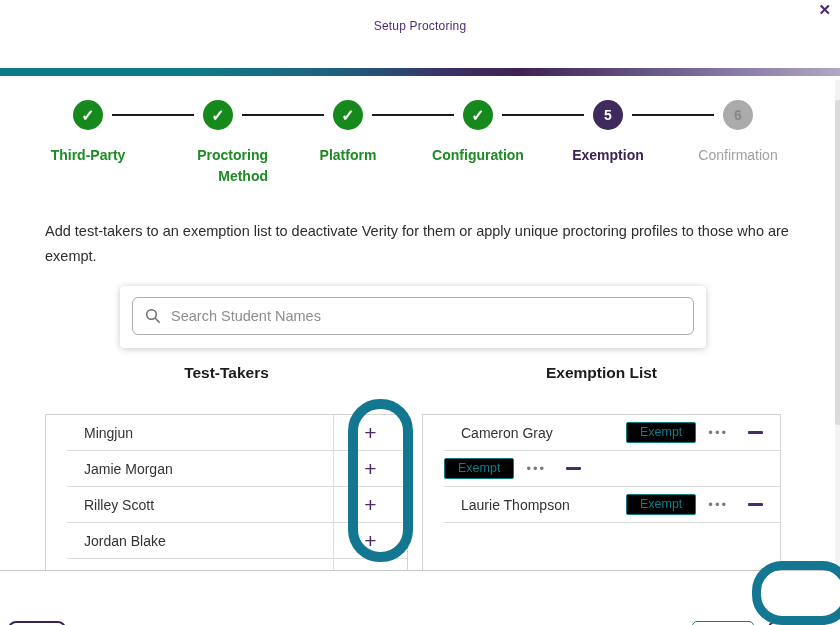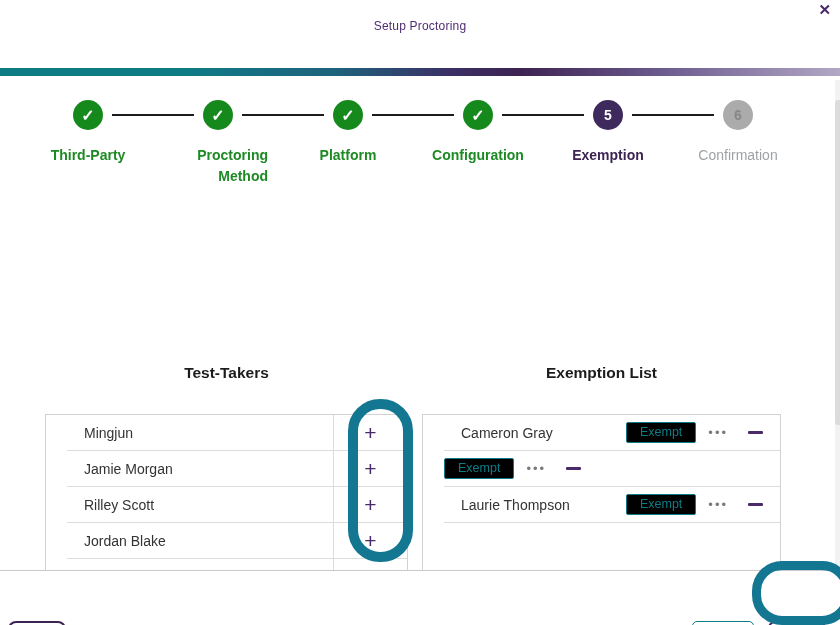--- a/index.html
+++ b/index.html
@@ -108,21 +108,31 @@
         <div class="step-circle">6</div>
         <div class="step-label">Confirmation</div>
       </div>
       <div class="connector" style="left: 89px;"></div>
       <div class="connector" style="left: 219px;"></div>
       <div class="connector" style="left: 349px;"></div>
       <div class="connector" style="left: 479px;"></div>
       <div class="connector" style="left: 609px;"></div>
     </div>
 
-
+  <div class="desc">Add test-takers to an exemption list to deactivate Verity for them or apply unique proctoring profiles to those who are exempt.</div>
+
+  <div class="search-card">
+    <div class="search-box">
+      <svg width="16" height="16" viewBox="0 0 16 16">
+        <circle cx="6.5" cy="6.5" r="4.8" fill="none" stroke="#6e6e6e" stroke-width="1.5"></circle>
+        <line x1="10.3" y1="10.3" x2="14.2" y2="14.2" stroke="#6e6e6e" stroke-width="1.5" stroke-linecap="round"></line>
+      </svg>
+      <input type="text" placeholder="Search Student Names" style="">
+    </div>
+  </div>
 
   <div class="col-head left">Test-Takers</div>
   <div class="col-head right">Exemption List</div>
 
   <div class="table tt">
       <div class="trow">
         <span class="tname">Mingjun</span>
         <span class="plus-cell">
           <span class="plus">+</span>
         </span>

